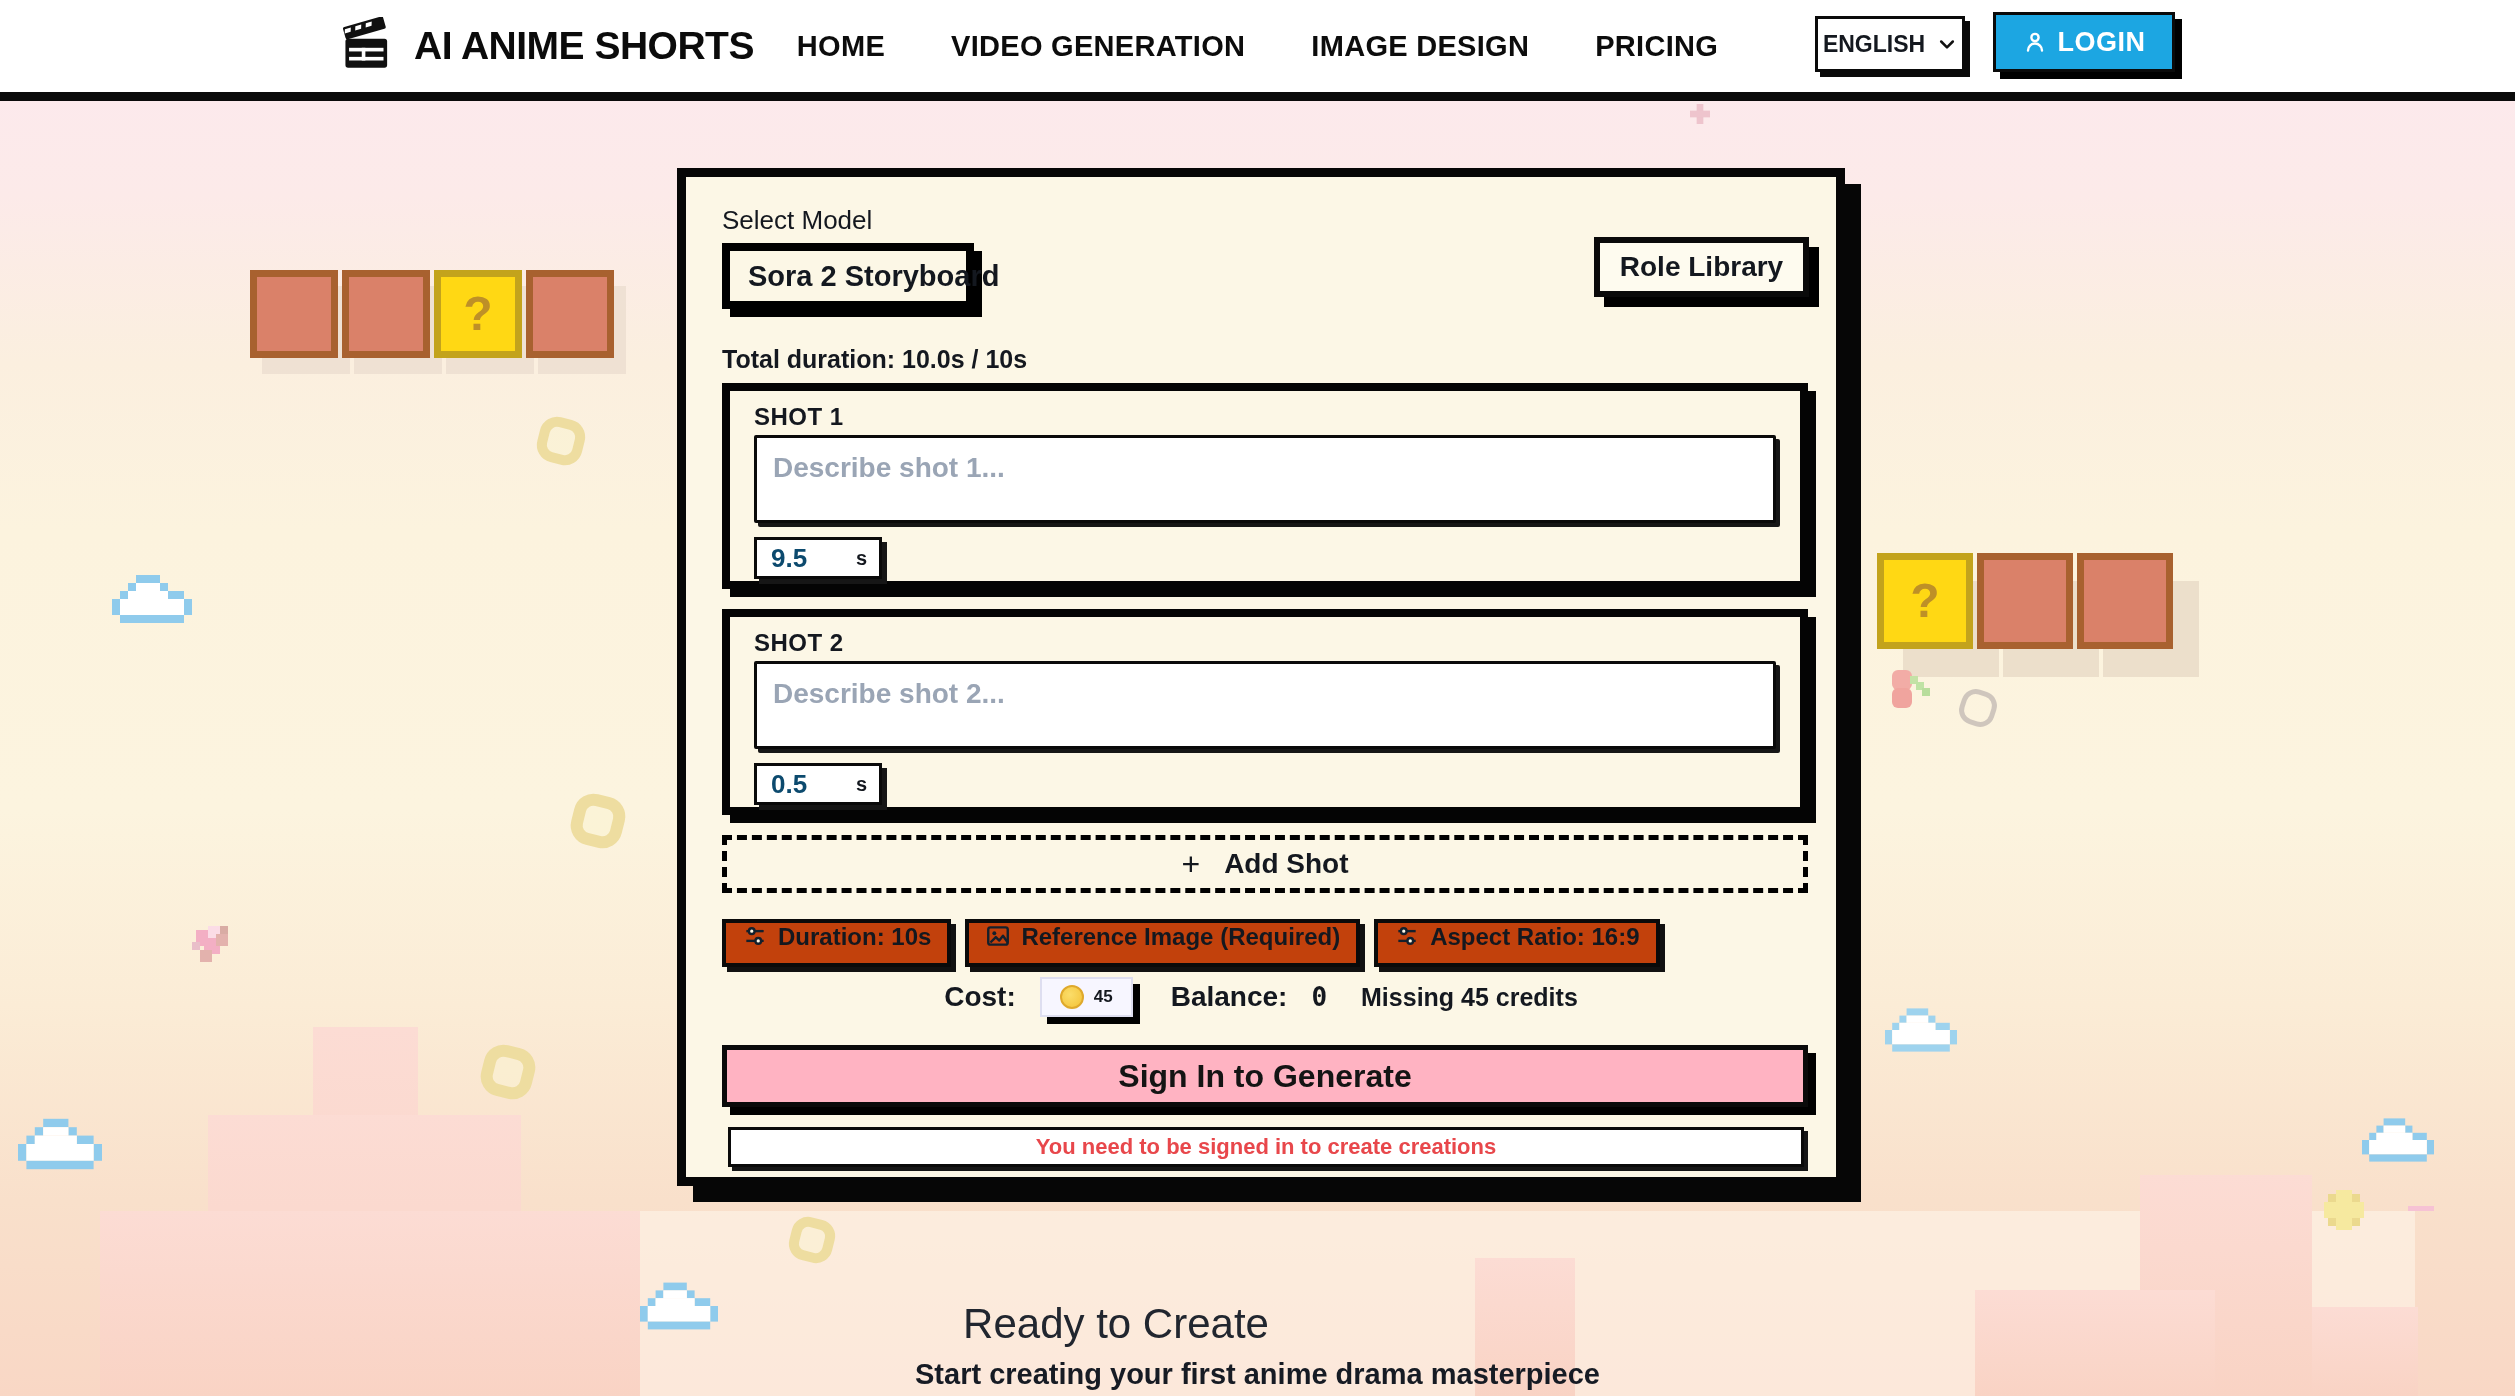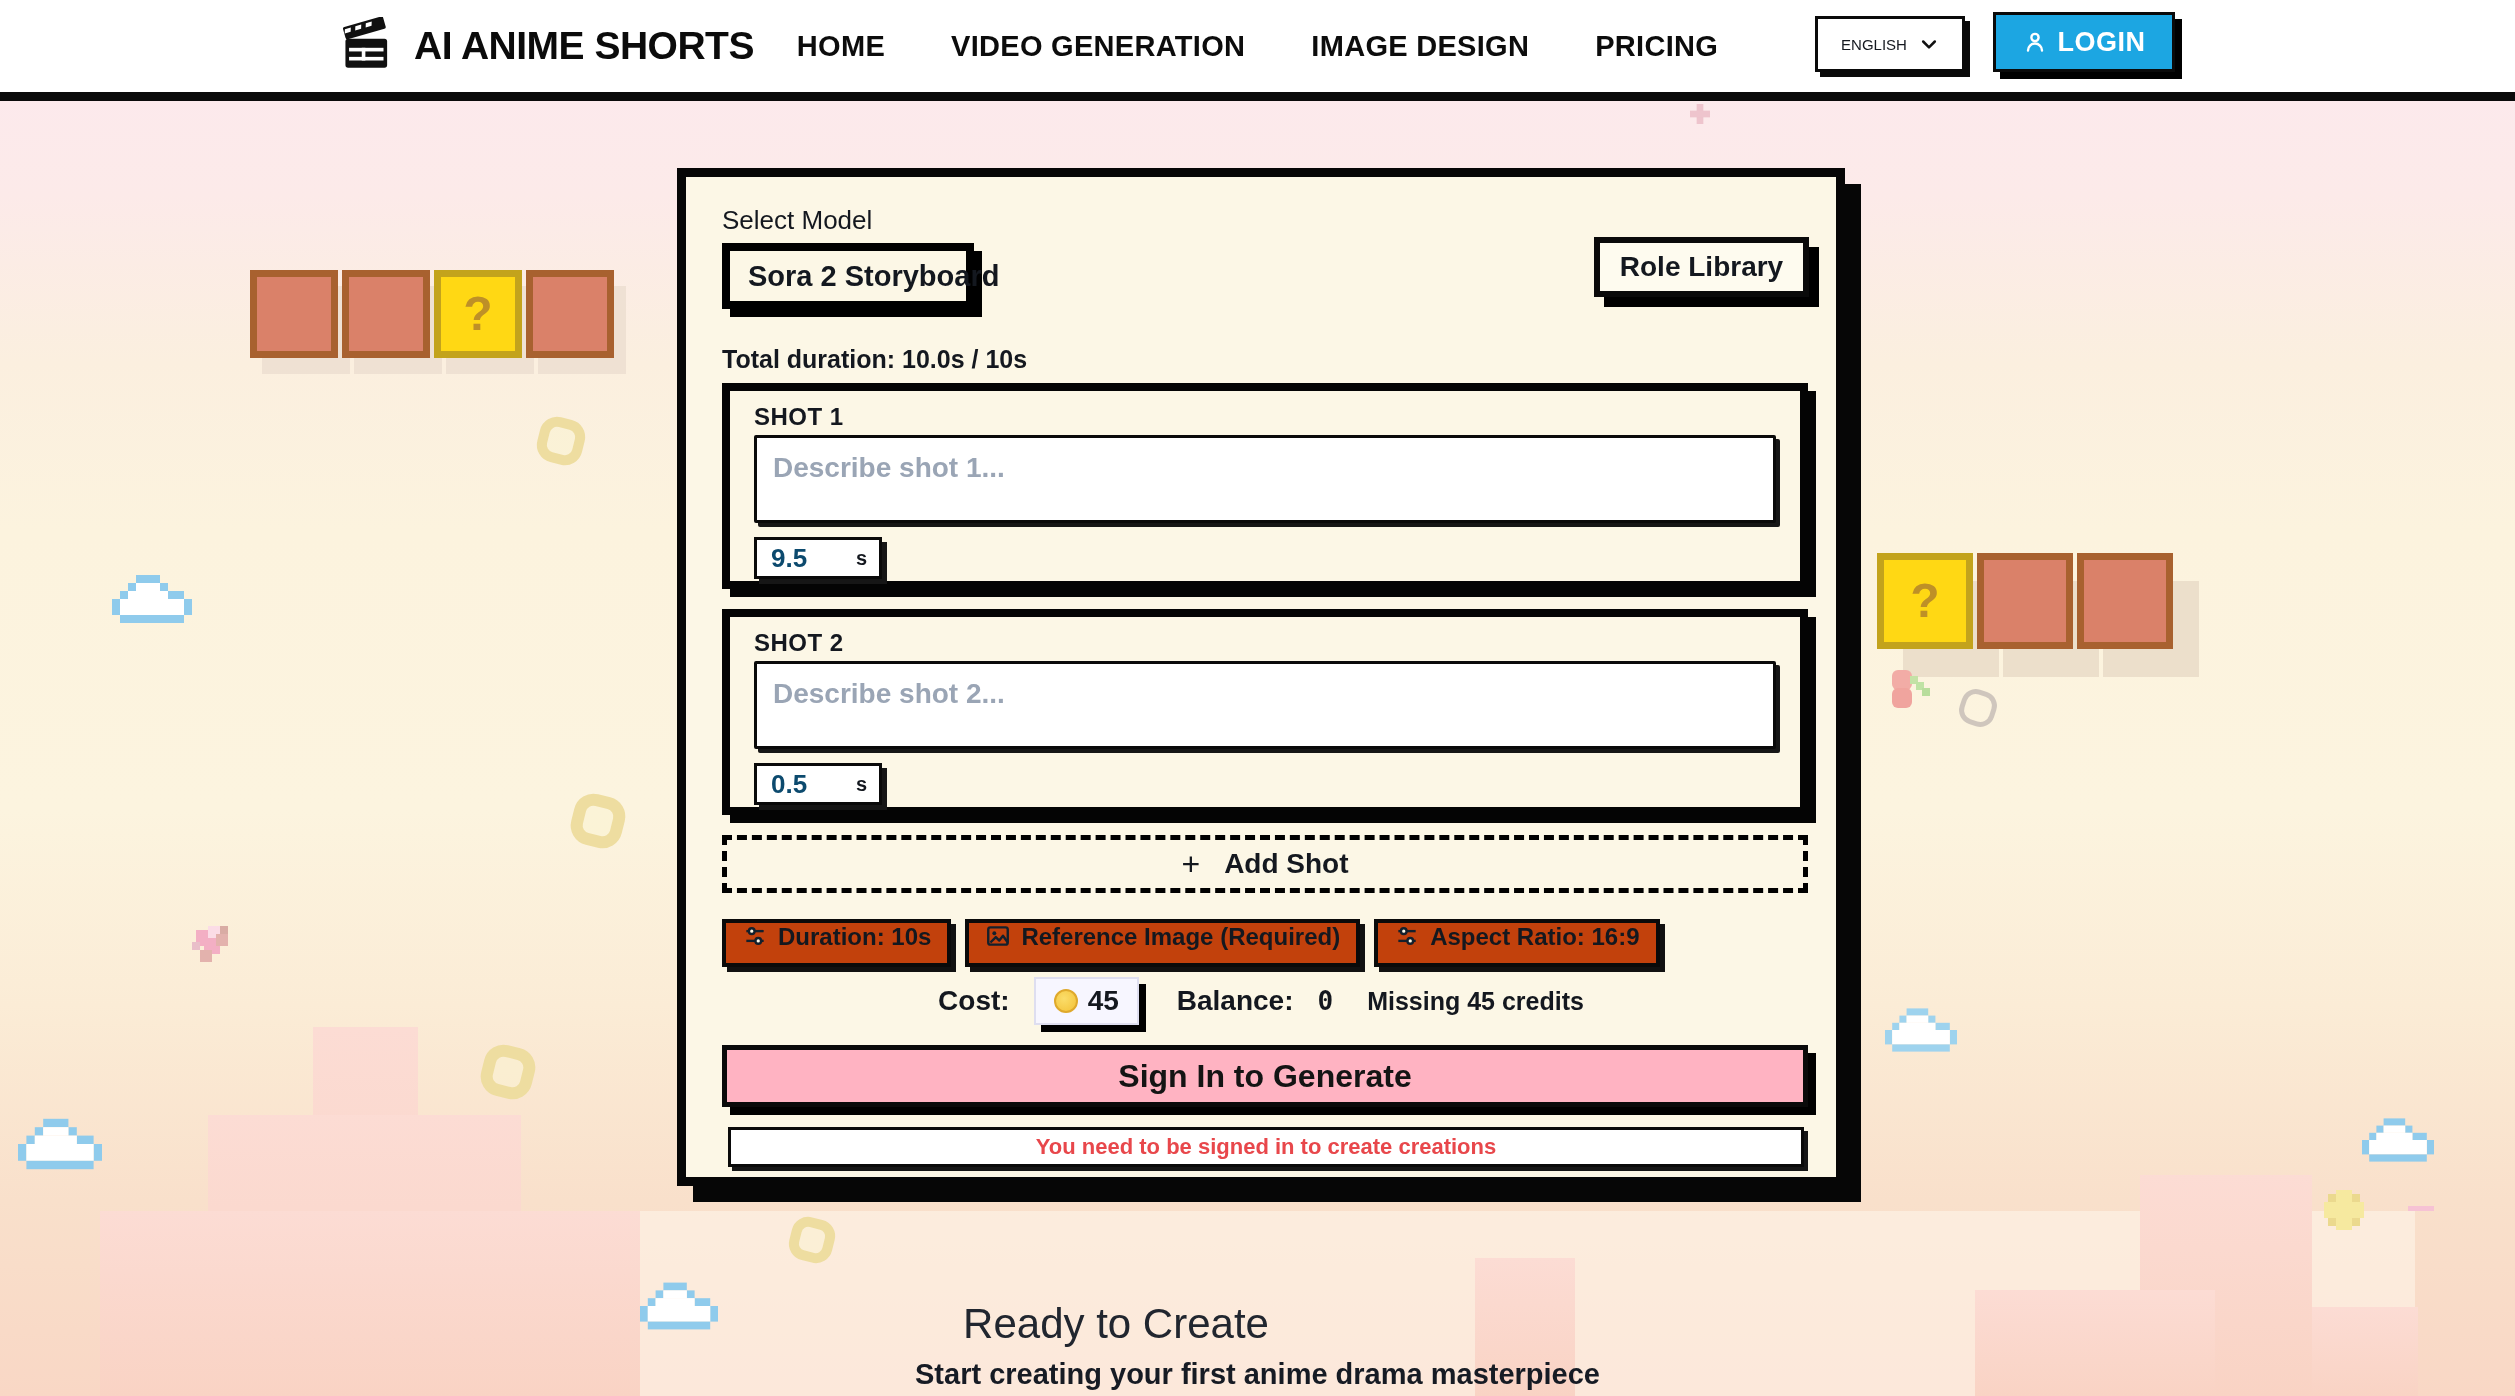--- a/index.html
+++ b/index.html
@@ -206,21 +206,21 @@
   </div>
 
   <nav class="abs navlinks" style="left:50%;transform:translateX(-50%);top:0;">
     <span class="navlink">HOME</span>
     <span class="navlink">VIDEO GENERATION</span>
     <span class="navlink">IMAGE DESIGN</span>
     <span class="navlink">PRICING</span>
   </nav>
 
   <div class="abs hardbtn" style="left:1815px;top:16px;width:150px;height:56px;background:#fff;box-shadow:5px 5px 0 #0a0a0a;gap:12px;">
-    <span style="font-size:15px;font-weight:normal;">ENGLISH</span>
+    <span style="font-size:23px;font-weight:bold;">ENGLISH</span>
     <svg width="20" height="20" viewBox="0 0 24 24">
         <path d="M5 9 l7 7 7-7" fill="none" stroke="#111" stroke-width="3" stroke-linecap="round" stroke-linejoin="round"></path>
       </svg>
   </div>
 
   <div class="abs hardbtn" style="left:1993px;top:12px;width:182px;height:60px;background:#1ca6e2;box-shadow:7px 7px 0 #000;gap:11px;">
     <svg width="24" height="24" viewBox="0 0 24 24">
         <circle cx="12" cy="7.5" r="3.6" fill="none" stroke="#fff" stroke-width="2.4"></circle>
         <path d="M5 20.5 a7,7 0 0 1 14,0" fill="none" stroke="#fff" stroke-width="2.4" stroke-linecap="round"></path>
       </svg>
@@ -294,21 +294,21 @@
           <circle cx="15" cy="16.5" r="2.6" fill="#fcf7e6" stroke="#14202c" stroke-width="2.2"></circle>
         </svg>
       <span>Aspect Ratio: 16:9</span>
     </div>
   </div>
 
   <div class="abs" style="left:0;top:800px;width:100%;display:flex;align-items:center;justify-content:center;gap:24px;">
     <span style="font-size:28px;font-weight:bold;">Cost:</span>
     <span style="display:inline-flex;align-items:center;gap:10px;background:#f7f6ff;border:2px solid #dedef0;box-shadow:7px 7px 0 #000;padding:6px 18px;">
       <span style="width:24px;height:24px;border-radius:50%;background:radial-gradient(circle at 40% 38%,#fbdd6a,#f3c237);border:2px solid #dfa92c;box-sizing:border-box;display:inline-block;"></span>
-      <span style="font-size:28px;font-weight:bold;">45</span>
+      <span style="font-size:17px;font-weight:bold;">45</span>
     </span>
     <span style="font-size:28px;font-weight:bold;margin-left:14px;">Balance:</span>
     <span style="font-size:26px;font-weight:bold;font-family:'DejaVu Sans Mono',monospace;">0</span>
     <span style="font-size:25px;font-weight:bold;margin-left:10px;">Missing 45 credits</span>
   </div>
 
   <div class="abs hardbtn" style="left:36px;top:868px;width:1086px;height:62px;background:#ffb3c2;border-width:5px;box-shadow:8px 8px 0 #000;">
     <span style="font-size:32px;font-weight:bold;color:#141414;">Sign In to Generate</span>
   </div>
 

